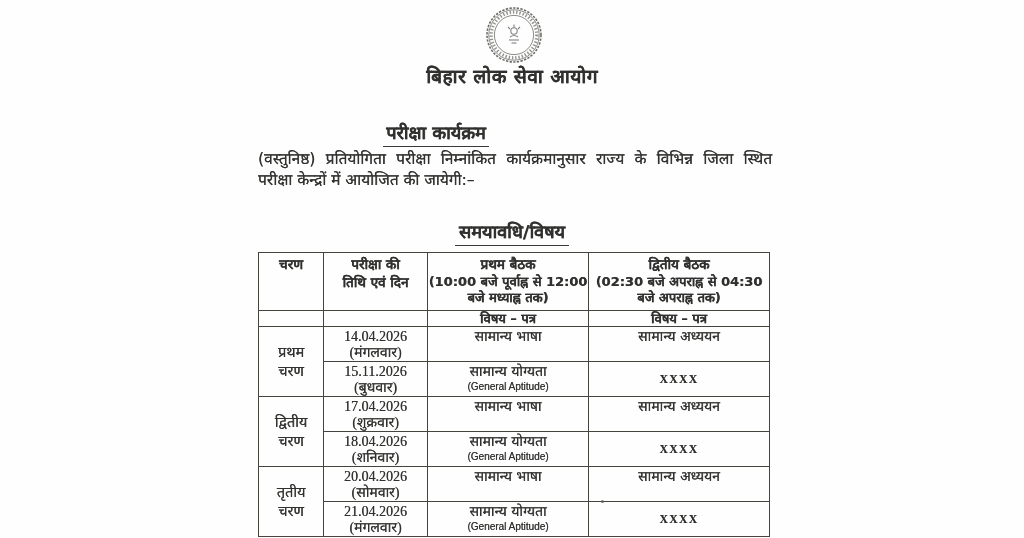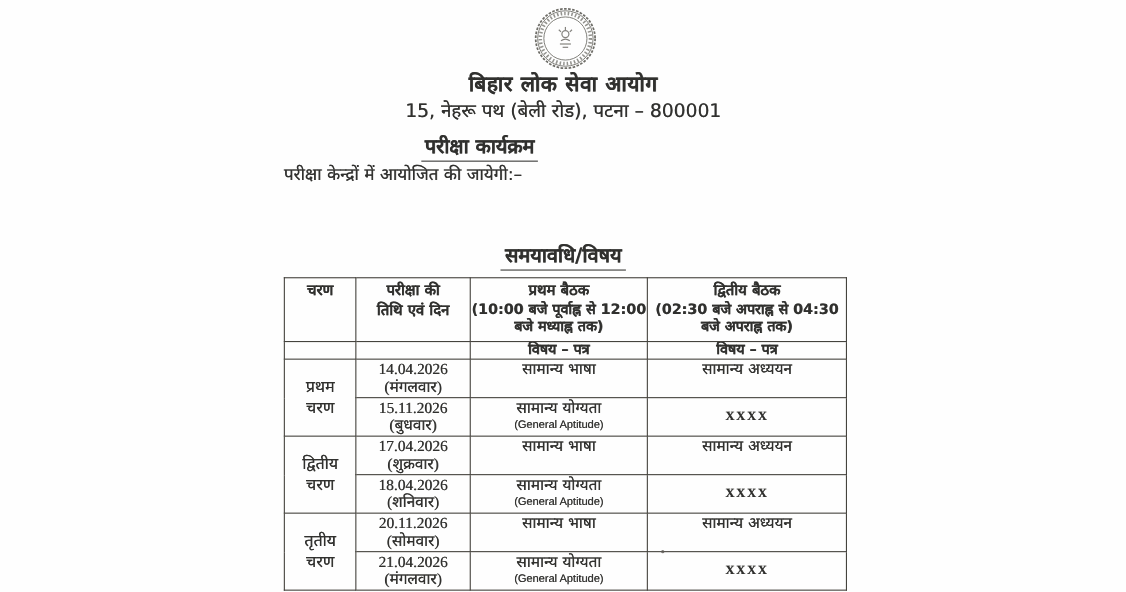--- a/index.html
+++ b/index.html
@@ -172,27 +172,27 @@
         <path d="M25 31 q4 -3 8 0"></path>
         <path d="M24 34 h10"></path>
         <path d="M26.5 37 h5"></path>
         <path d="M29 18.5 v3"></path>
         <path d="M23 21 l2 2 M35 21 l-2 2"></path>
       </g>
     </g>
   </svg>
 
   <div class="org-name soft">बिहार लोक सेवा आयोग</div>
-  <div class="org-address soft">15, नेहरू पथ (बेली रोड),  पटना – 800001</div>
 
   <div class="notice-title-wrap">
     <span class="notice-title soft">परीक्षा कार्यक्रम</span>
   </div>
 
   <div class="para soft">
+    <div class="line">(वस्तुनिष्ठ) प्रतियोगिता परीक्षा निम्नांकित कार्यक्रमानुसार राज्य के विभिन्न जिला स्थित</div>
     <div class="line last">परीक्षा केन्द्रों में आयोजित की जायेगी:–</div>
   </div>
 
   <div class="schedule-title-wrap">
     <span class="schedule-title soft">समयावधि/विषय</span>
   </div>
 
   <table class="schedule soft">
     <colgroup>
       <col style="width:65px">
@@ -263,21 +263,21 @@
           </td>
           <td class="subject-cell">
             <div>सामान्य योग्यता</div>
             <div class="latin-sub">(General Aptitude)</div>
           </td>
           <td class="xxxx-cell">XXXX</td>
         </tr>
         <tr>
           <td class="phase-cell" rowspan="2">तृतीय चरण</td>
           <td class="date-cell">
-            <div>20.11.2026</div>
+            <div>20.04.2026</div>
             <div>(सोमवार)</div>
           </td>
           <td class="subject-cell">
             <div>सामान्य भाषा</div>
           </td>
           <td class="subject-cell">सामान्य अध्ययन</td>
         </tr>
         <tr>
           <td class="date-cell">
             <div>21.04.2026</div>

